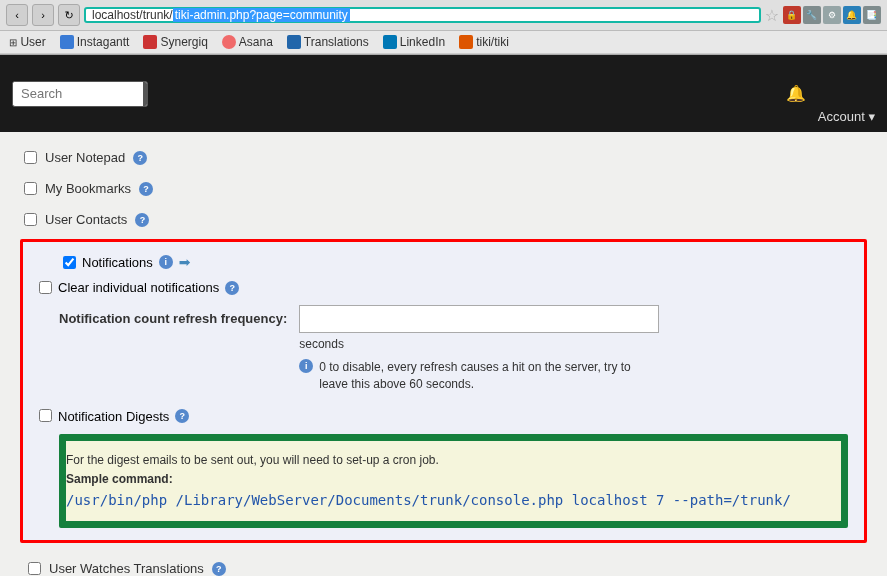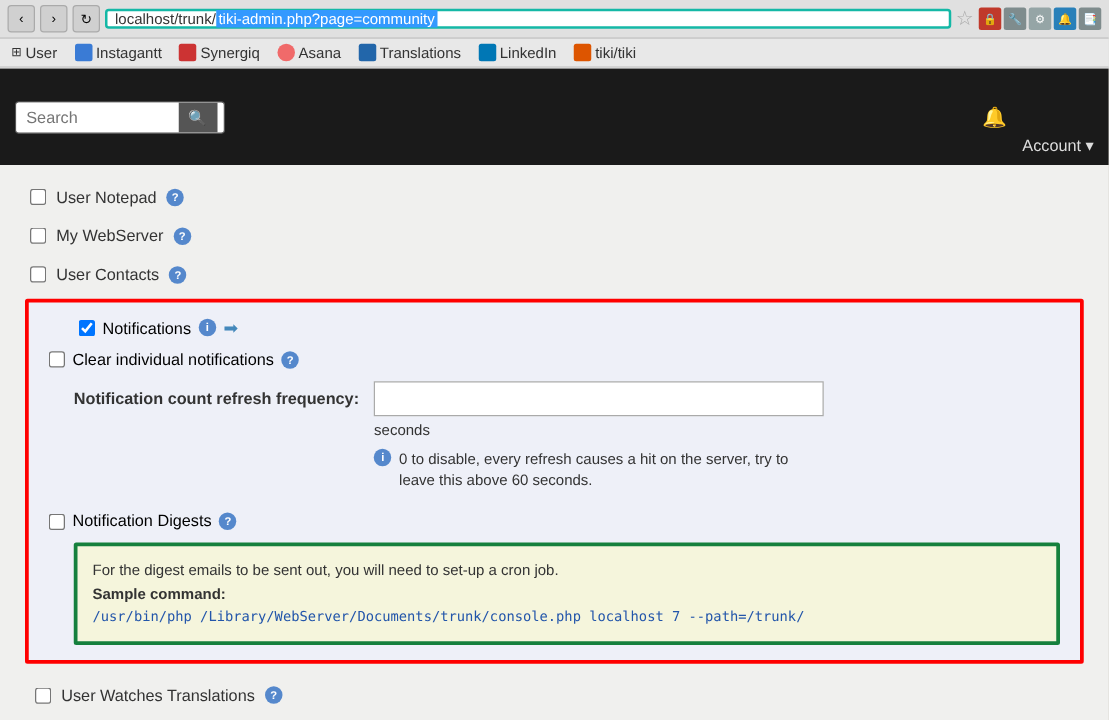--- a/index.html
+++ b/index.html
@@ -75,21 +75,21 @@
       padding: 8px 12px;
       justify-content: space-between;
     }
     .search-box {
       display: flex;
       align-items: center;
       background: white;
       border: 1px solid #555;
       border-radius: 3px;
       overflow: hidden;
-      width: 168px;
+      width: 136px;
     }
     .search-input {
       border: none;
       outline: none;
       padding: 4px 8px;
       font-size: 13px;
       width: 130px;
       background: white;
     }
     .search-btn {
@@ -206,42 +206,42 @@
       gap: 6px;
       margin: 4px 0 10px 0;
     }
 
     
     .digests-section {
       margin-top: 16px;
     }
     .digests-header {
       display: flex;
-      align-items: flex-end;
+      align-items: flex-start;
       gap: 6px;
       margin-bottom: 10px;
     }
     .digest-info-box {
       background: #f5f5dc;
-      border: 3px solid #15803d;
-      padding: 10px 12px;
+      border: 7px solid #15803d;
+      padding: 10px 0;
       margin-left: 20px;
       font-size: 12px;
       color: #333;
       line-height: 1.6;
       border-radius: 2px;
     }
     .digest-info-box .sample-label {
       font-weight: bold;
       color: #333;
     }
     .digest-info-box .command-text {
       color: #2255aa;
       font-family: monospace;
-      font-size: 11px;
+      font-size: 14px;
     }
 
     
     .bottom-settings { padding: 6px 4px; }
 
     .toolbar-right {
       display: flex;
       align-items: center;
       gap: 12px;
     }
@@ -317,21 +317,21 @@
 <div class="page-content">
 
   <div class="settings-item">
     <input type="checkbox" style="">
     <span>User Notepad</span>
     <span class="info-icon">?</span>
   </div>
 
   <div class="settings-item">
     <input type="checkbox" style="">
-    <span>My WebServer</span>
+    <span>My Bookmarks</span>
     <span class="info-icon">?</span>
   </div>
 
   <div class="settings-item">
     <input type="checkbox" style="">
     <span>User Contacts</span>
     <span class="info-icon">?</span>
   </div>
 
   <div class="highlighted-section">

